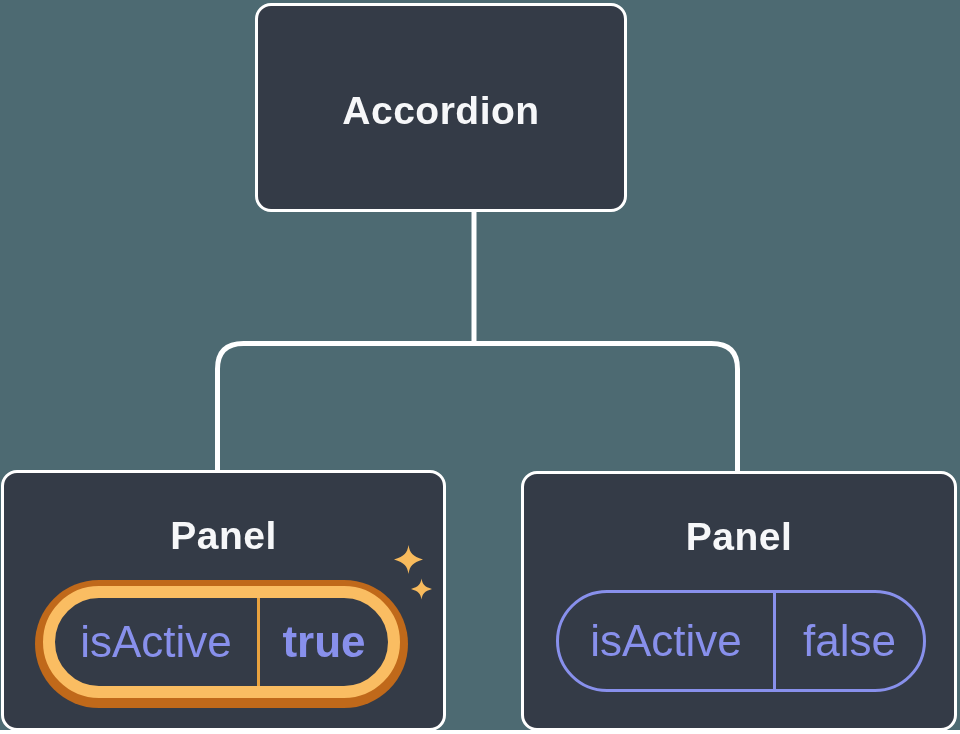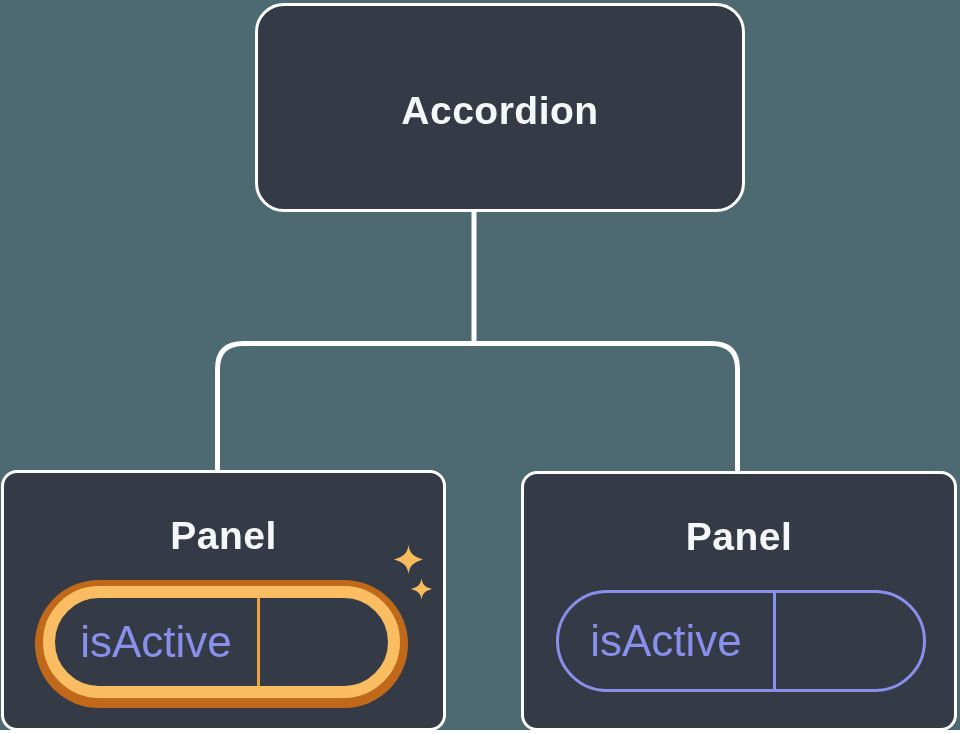--- a/index.html
+++ b/index.html
@@ -12,21 +12,21 @@
     position:absolute;box-sizing:border-box;
     background:var(--box,#343B47);
     border:3px solid var(--line,#FFFFFF);
     border-radius:16px;
   }
   .node-label{
     position:absolute;left:0;right:0;text-align:center;
     color:var(--text,#F6F7F9);font-size:39px;font-weight:600;
     letter-spacing:0.5px;line-height:48px;
   }
-  #accordion-box{left:255px;top:3px;width:490px;height:209px;border-radius:29px;}
+  #accordion-box{left:255px;top:3px;width:372px;height:209px;}
   #accordion-box .node-label{top:81px;}
   #panel-left-box{left:1px;top:470px;width:445px;height:261px;}
   #panel-right-box{left:521px;top:471px;width:436px;height:260px;}
   .panel-title{top:39px;}
   #connector-svg{position:absolute;left:0;top:0;width:960px;height:734px;pointer-events:none;}
   #connector-svg path{stroke:var(--line,#FFFFFF);stroke-width:5;fill:none;}
   .pill{
     position:absolute;box-sizing:border-box;border-radius:999px;
     display:flex;align-items:stretch;
     color:var(--purple,#8890EC);font-size:44px;
@@ -68,28 +68,30 @@
 
 <div class="node" id="accordion-box">
   <div class="node-label">Accordion</div>
 </div>
 
 <div class="node" id="panel-left-box">
   <div class="node-label panel-title">Panel</div>
   <div class="pill" id="pill-active">
     <div class="pill-cell cell-name">isActive</div>
     <div class="pill-divider"></div>
+    <div class="pill-cell cell-value">true</div>
   </div>
 </div>
 
 <div class="node" id="panel-right-box">
   <div class="node-label panel-title">Panel</div>
   <div class="pill" id="pill-inactive">
     <div class="pill-cell cell-name">isActive</div>
     <div class="pill-divider"></div>
+    <div class="pill-cell cell-value">false</div>
   </div>
 </div>
 
 <svg class="sparkle" id="sparkle-large" viewBox="0 0 24 24" aria-hidden="true">
   <path d="M12 0 C13.1 6.8 15.2 9.2 24 12 C15.2 14.8 13.1 17.2 12 24 C10.9 17.2 8.8 14.8 0 12 C8.8 9.2 10.9 6.8 12 0 Z"></path>
 </svg>
 <svg class="sparkle" id="sparkle-small" viewBox="0 0 24 24" aria-hidden="true">
   <path d="M12 0 C13.1 6.8 15.2 9.2 24 12 C15.2 14.8 13.1 17.2 12 24 C10.9 17.2 8.8 14.8 0 12 C8.8 9.2 10.9 6.8 12 0 Z"></path>
 </svg>
 

